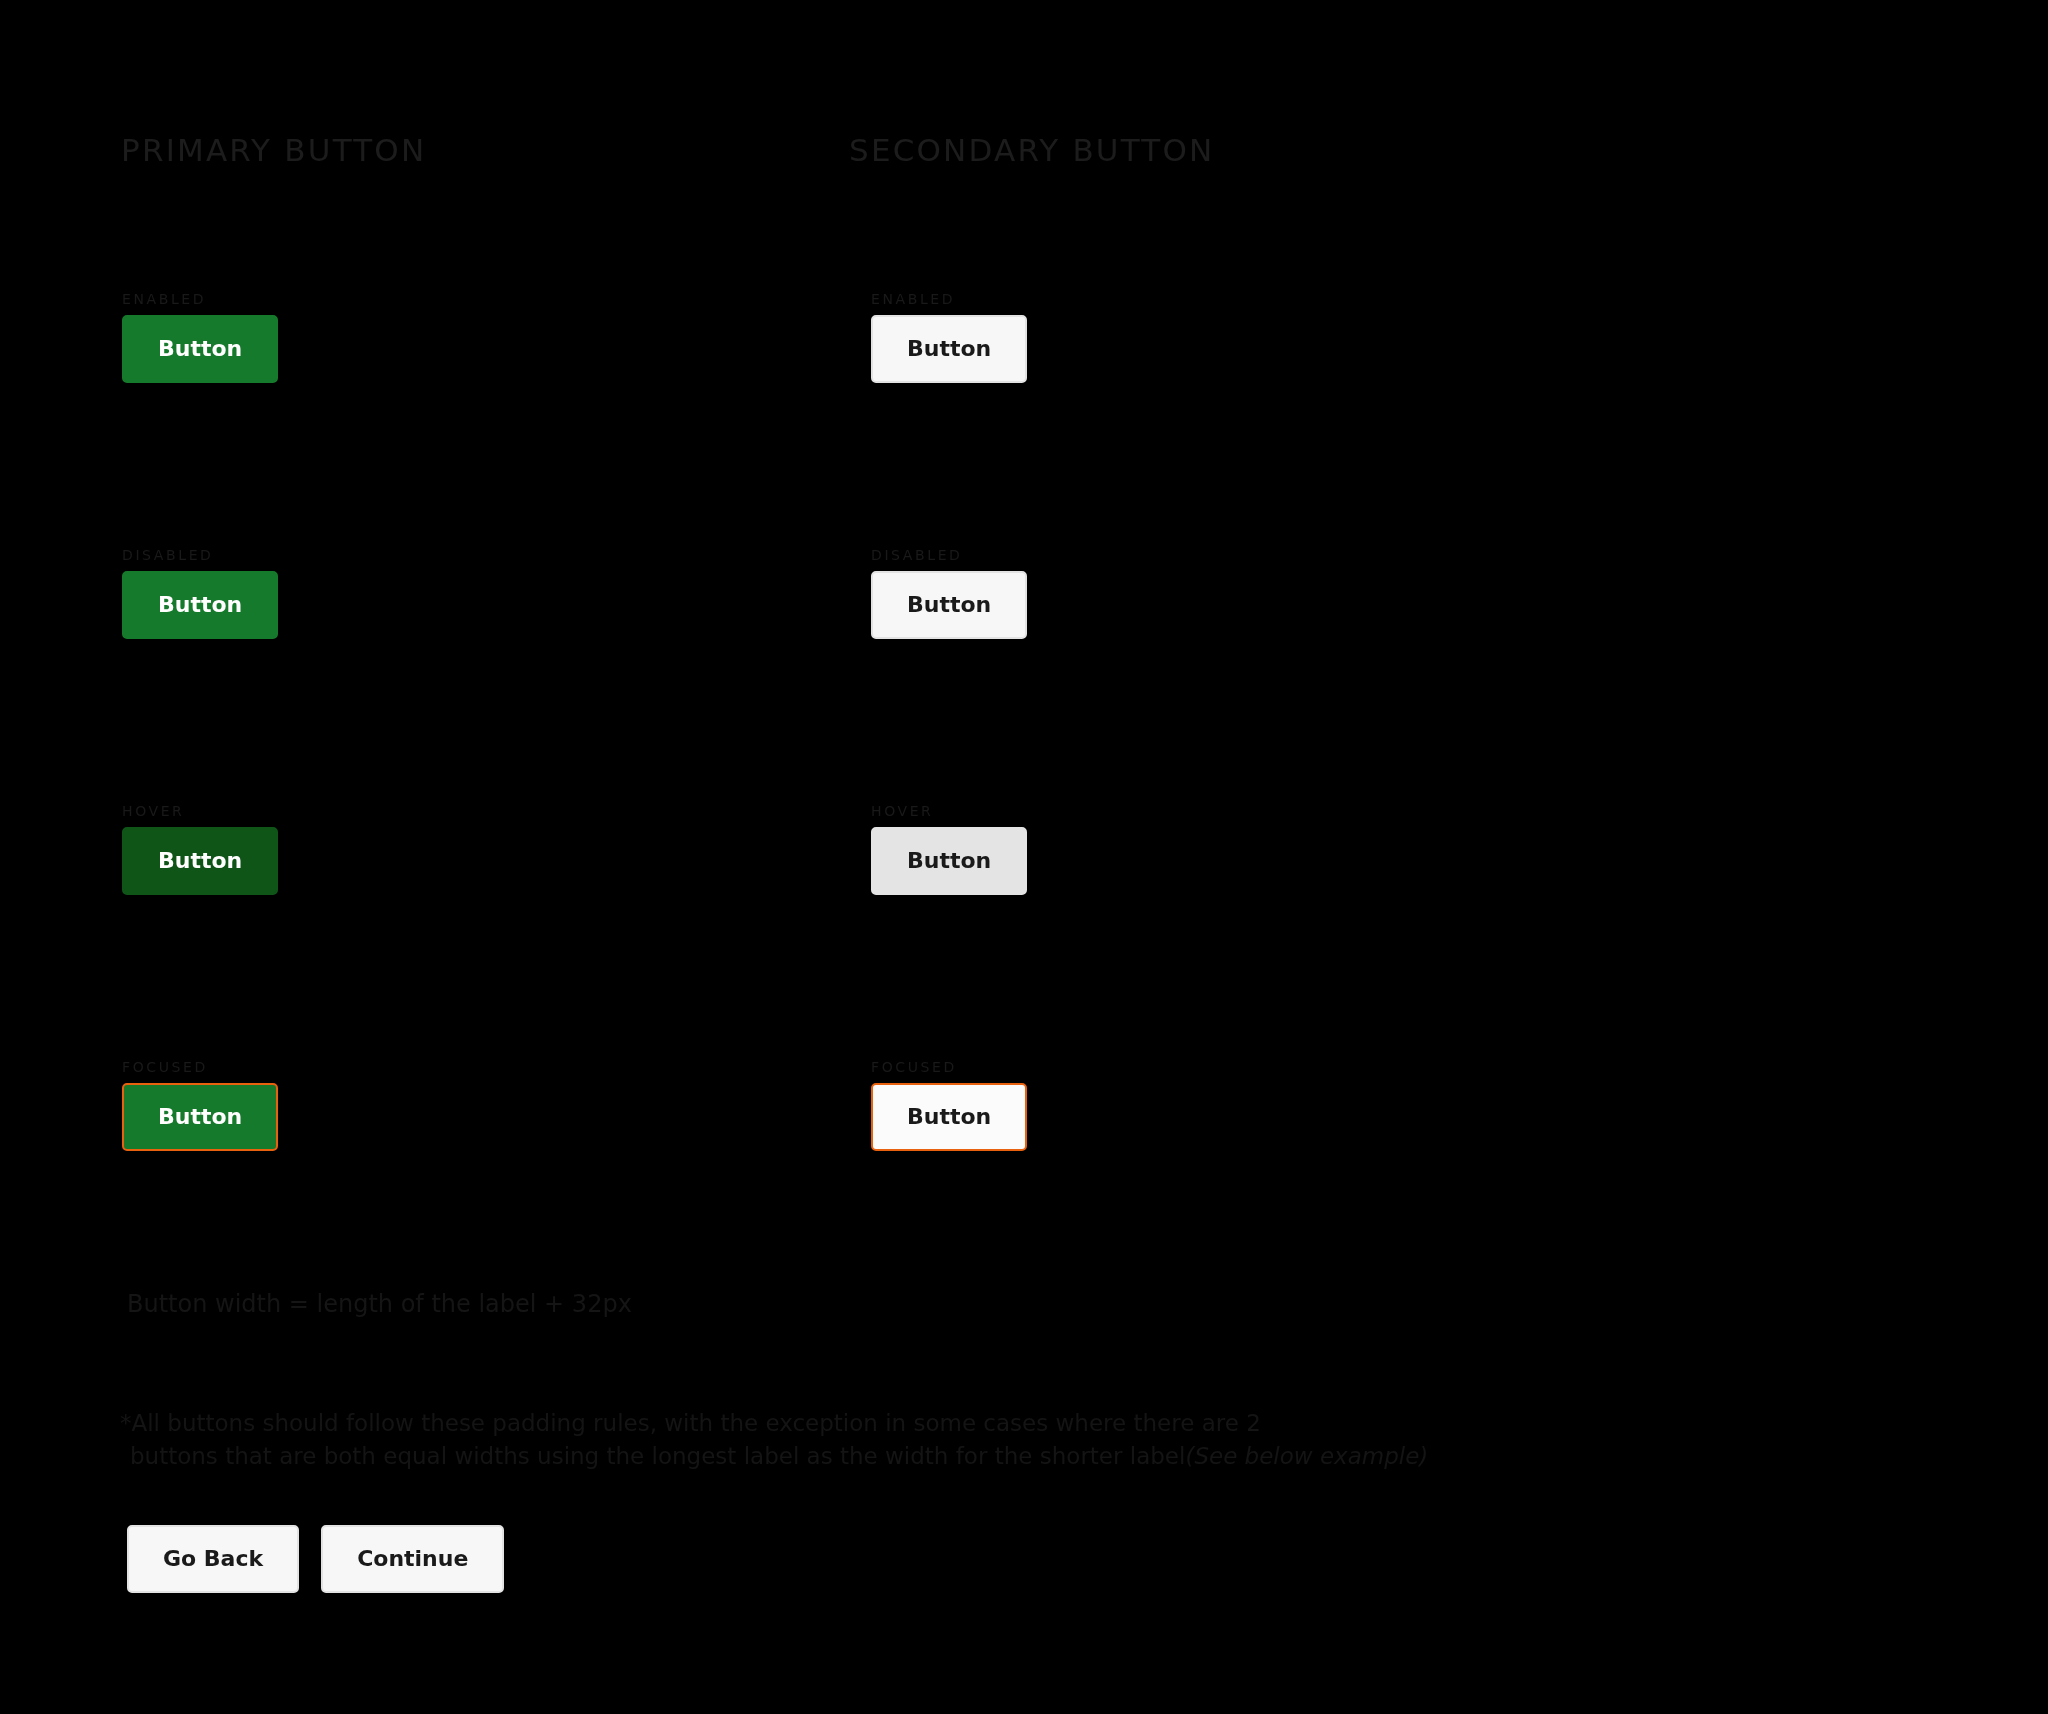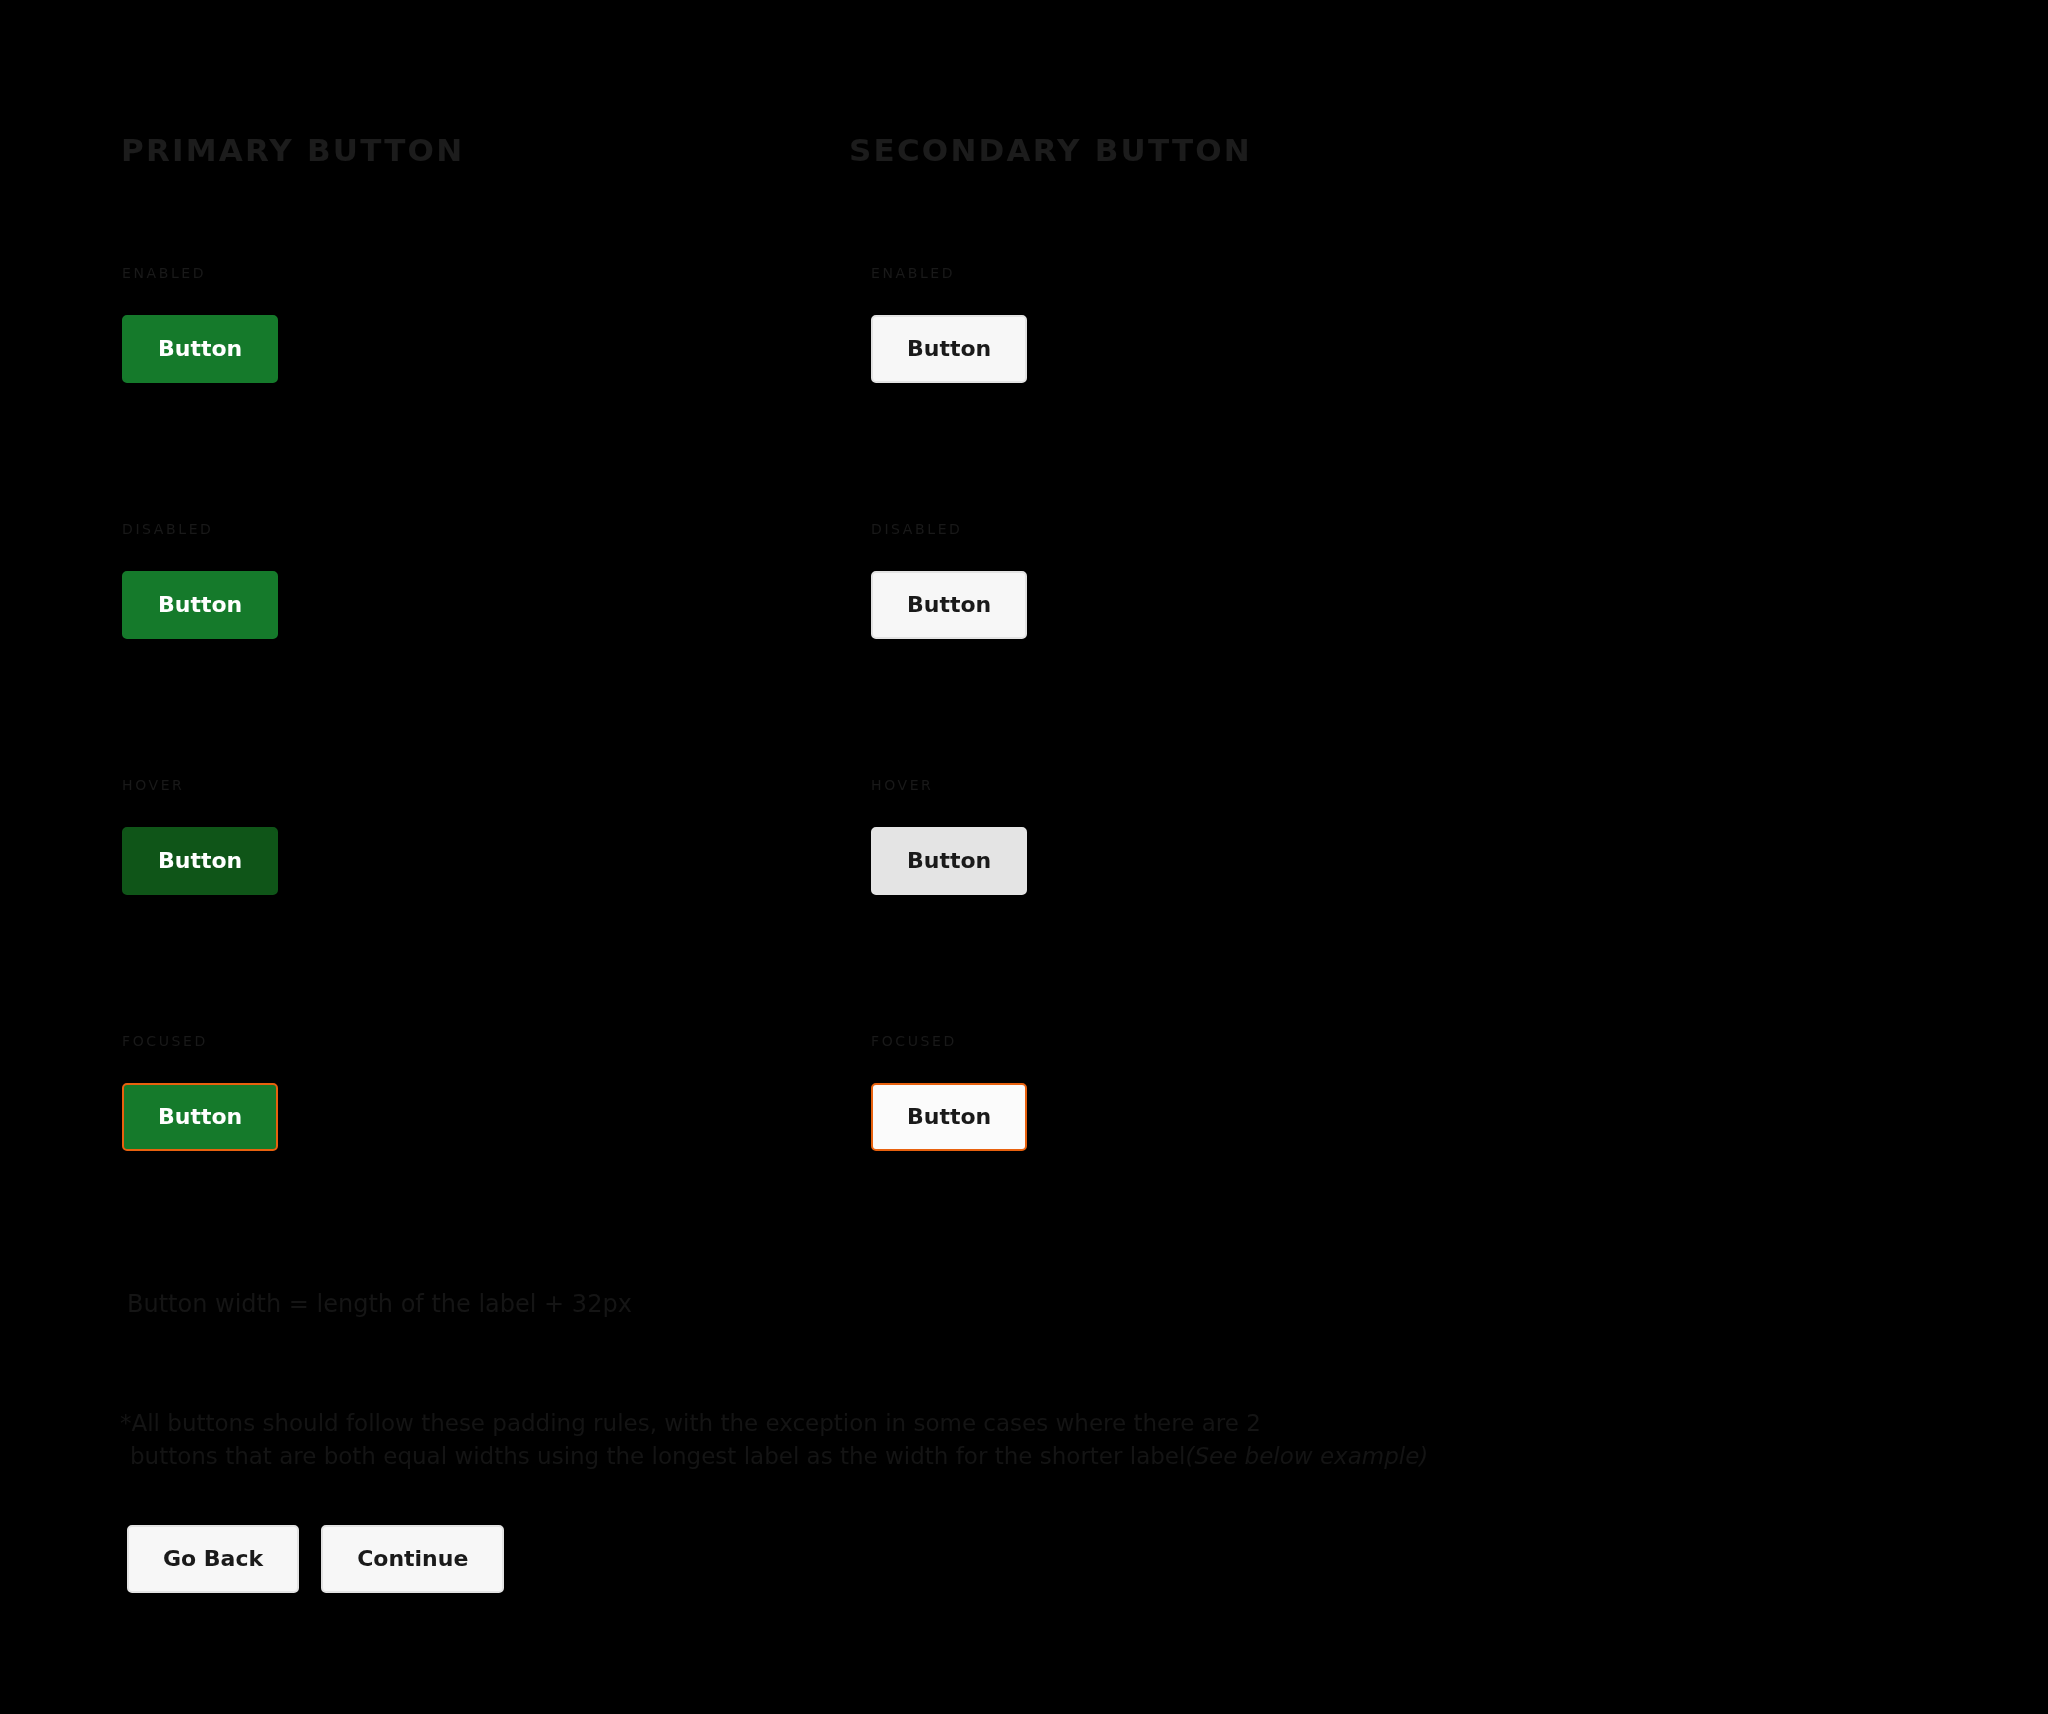--- a/index.html
+++ b/index.html
@@ -22,40 +22,41 @@
     width:2048px;
     height:1714px;
     background:#000000;
   }
 
   
   .col-heading {
     position:absolute;
     font-family:"DejaVu Sans", sans-serif;
     font-size:31px;
-    font-weight:700;
+    font-weight:400;
     letter-spacing:2.2px;
     color:#1c1c1c;
     white-space:nowrap;
     line-height:1;
   }
   #heading-primary   { left:121px; top:135px; }
   #heading-secondary { left:849px; top:135px; }
 
   
   .state-label {
     position:absolute;
     font-family:"DejaVu Sans", sans-serif;
     font-size:14px;
     font-weight:400;
     letter-spacing:2.6px;
     color:#191919;
     white-space:nowrap;
     line-height:1;
     text-transform:uppercase;
+    margin-top:26px;
   }
 
   
   .btn {
     position:absolute;
     display:flex;
     align-items:center;
     justify-content:center;
     height:68px;
     min-width:156px;

